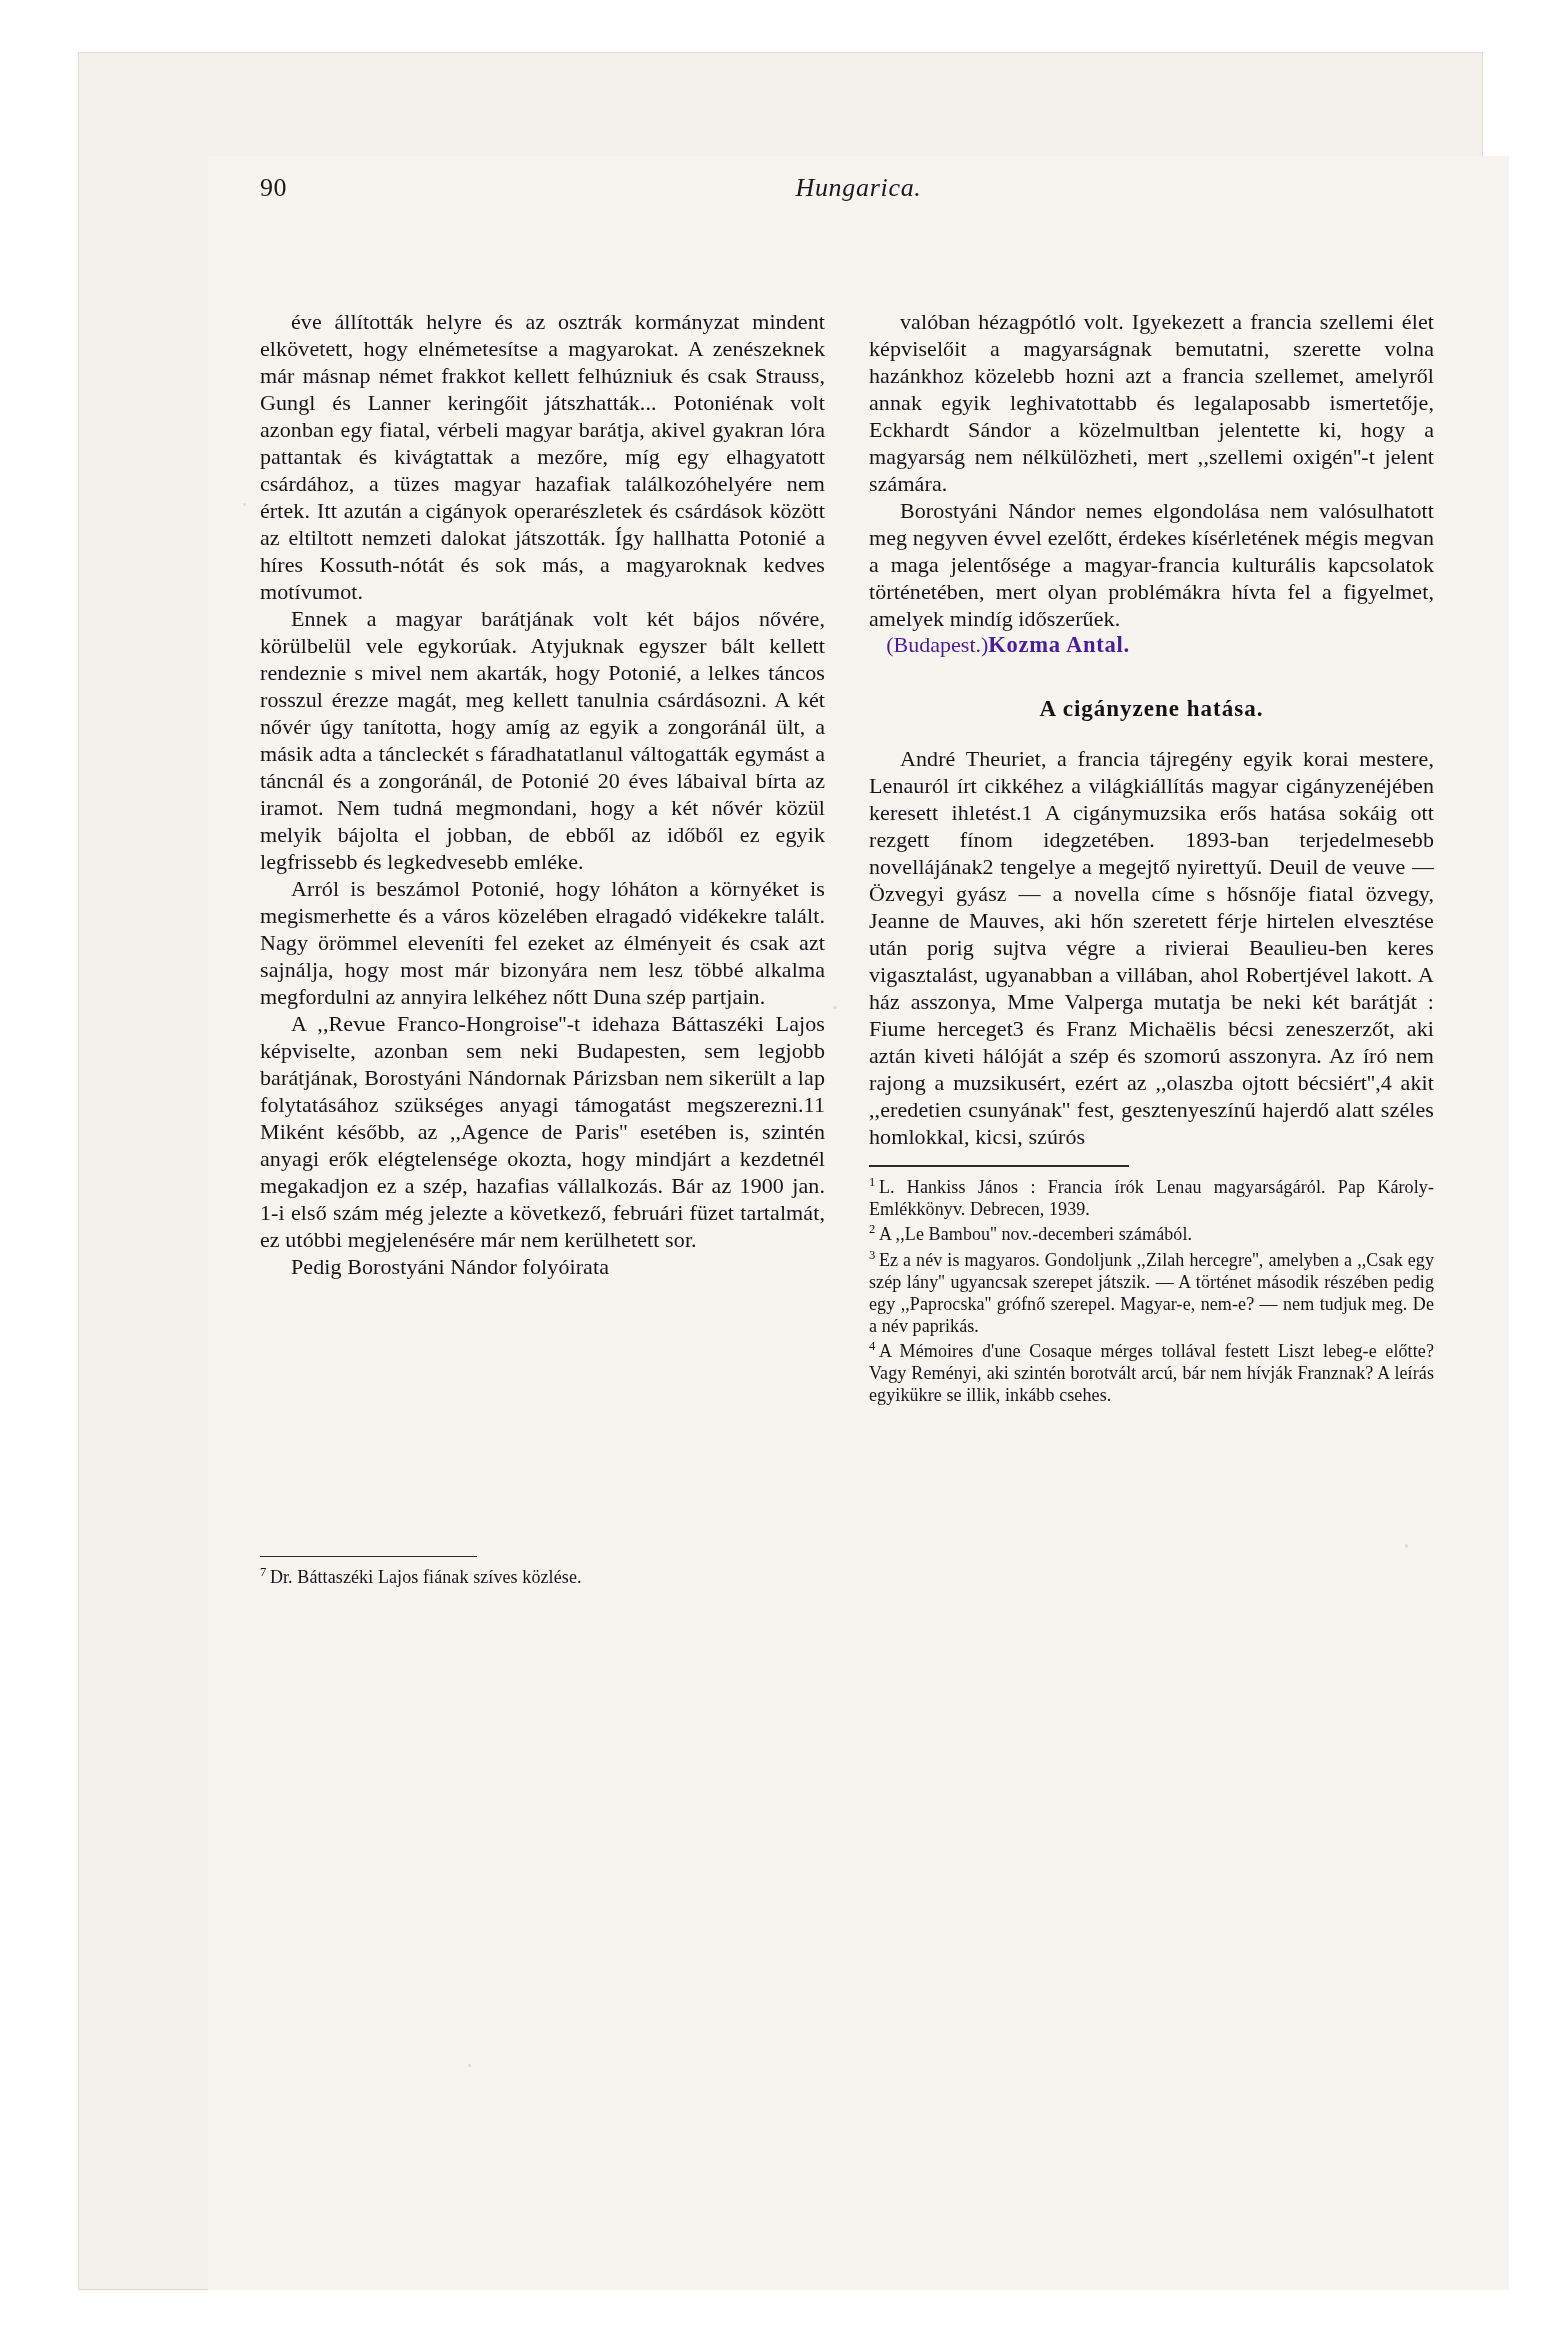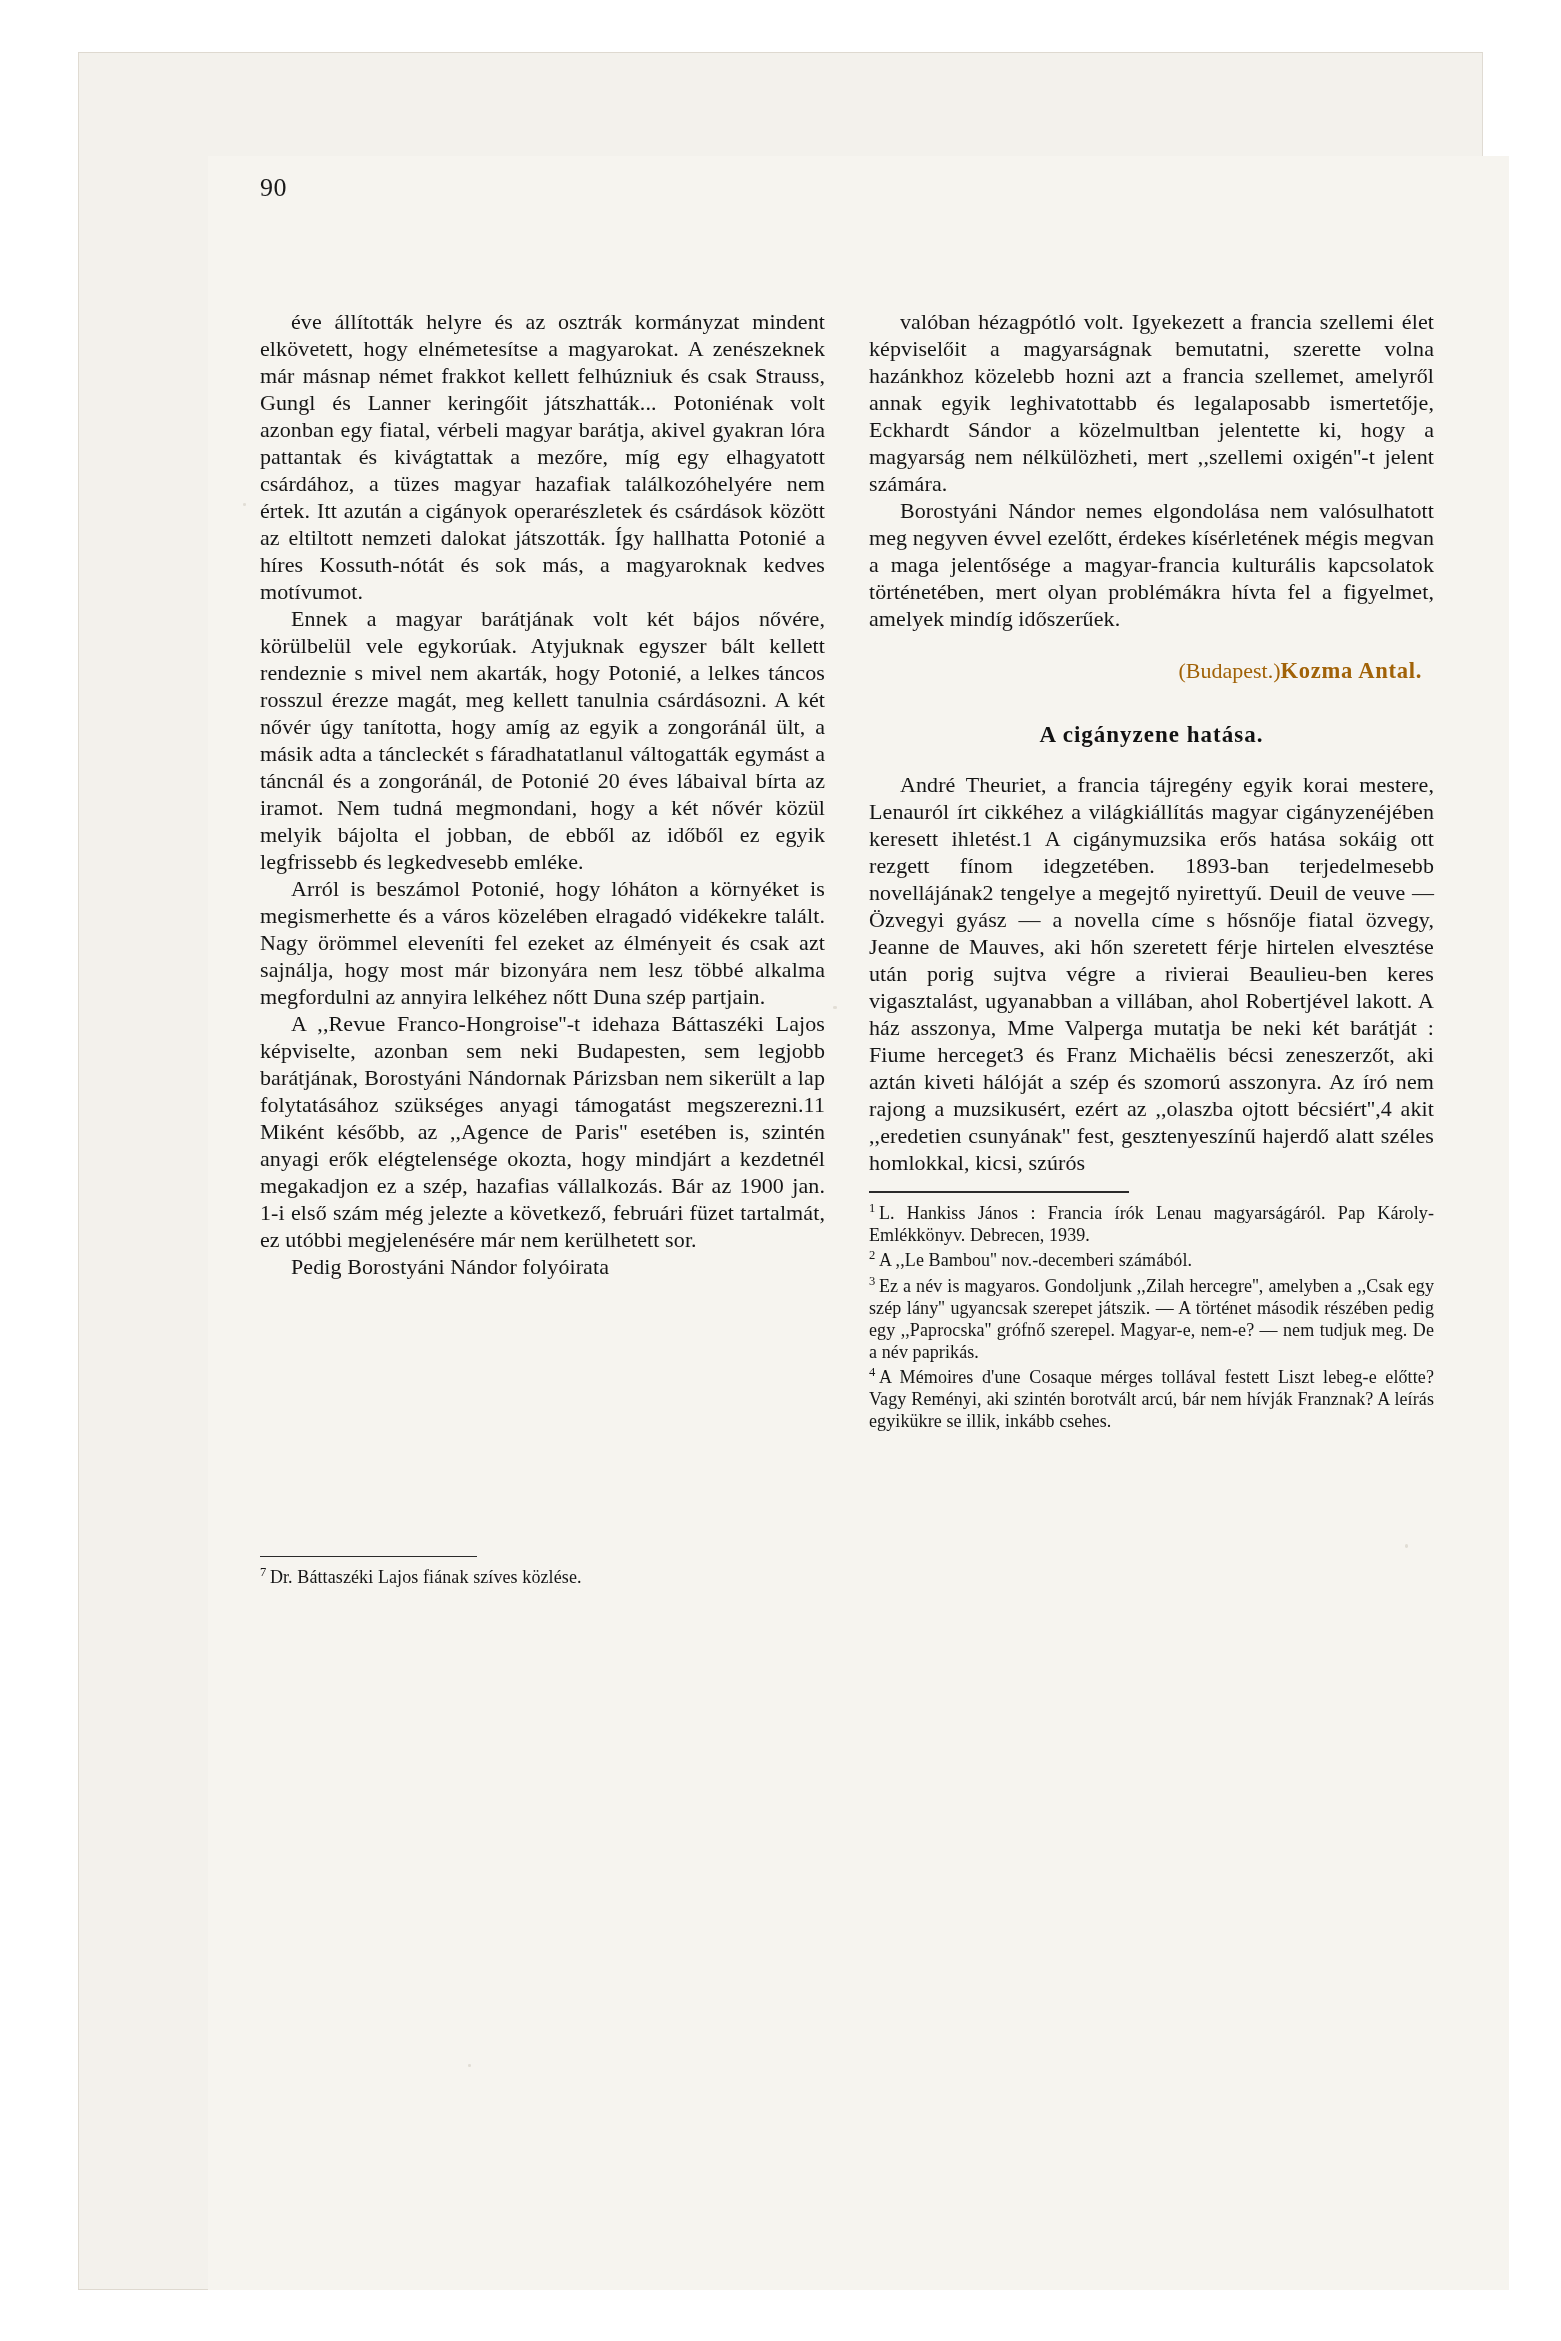--- a/index.html
+++ b/index.html
@@ -78,26 +78,25 @@
     margin: 0;
     font-size: 22px;
     line-height: 27px;
     color: #151515;
     text-align: justify;
     text-indent: 31px;
     hyphens: manual;
     letter-spacing: 0.1px;
   }
   .signature-line {
-    margin-top: 26px;
     display: flex;
-    justify-content: flex-end;
+    justify-content: flex-start;
     align-items: baseline;
     font-size: 22px;
-    color: #a16207;
+    color: #4c1d95;
   }
   .sig-place {
     padding-left: 17.3px;
   }
   .sig-author {
     font-weight: bold;
     letter-spacing: 0.7px;
     padding-right: 12px;
     font-size: 22.6px;
   }
@@ -142,20 +141,21 @@
 </style>
 </head>
 <body>
 
 <div class="page">
   <div class="paper">
     <div class="scan">
 
       <div class="header">
         <div class="folio">90</div>
+        <div class="running-title">Hungarica.</div>
       </div>
 
       <div class="columns">
 
         <div class="col">
           <p>éve állították helyre és az osztrák kormányzat mindent elkövetett, hogy elnémetesítse a magyarokat. A zenészeknek már másnap német frakkot kellett felhúzniuk és csak Strauss, Gungl és Lanner keringőit játszhatták... Potoniénak volt azonban egy fiatal, vérbeli magyar barátja, akivel gyakran lóra pattantak és kivágtattak a mezőre, míg egy elhagyatott csárdához, a tüzes magyar hazafiak találkozóhelyére nem értek. Itt azután a cigányok operarészletek és csárdások között az eltiltott nemzeti dalokat játszották. Így hallhatta Potonié a híres Kossuth-nótát és sok más, a magyaroknak kedves motívumot.</p>
           <p>Ennek a magyar barátjának volt két bájos nővére, körülbelül vele egykorúak. Atyjuknak egyszer bált kellett rendeznie s mivel nem akarták, hogy Potonié, a lelkes táncos rosszul érezze magát, meg kellett tanulnia csárdásozni. A két nővér úgy tanította, hogy amíg az egyik a zongoránál ült, a másik adta a táncleckét s fáradhatatlanul váltogatták egymást a táncnál és a zongoránál, de Potonié 20 éves lábaival bírta az iramot. Nem tudná megmondani, hogy a két nővér közül melyik bájolta el jobban, de ebből az időből ez egyik legfrissebb és legkedvesebb emléke.</p>
           <p>Arról is beszámol Potonié, hogy lóháton a környéket is megismerhette és a város közelében elragadó vidékekre talált. Nagy örömmel eleveníti fel ezeket az élményeit és csak azt sajnálja, hogy most már bizonyára nem lesz többé alkalma megfordulni az annyira lelkéhez nőtt Duna szép partjain.</p>
           <p>A ,,Revue Franco-Hongroise''-t idehaza Báttaszéki Lajos képviselte, azonban sem neki Budapesten, sem legjobb barátjának, Borostyáni Nándornak Párizsban nem sikerült a lap folytatásához szükséges anyagi támogatást megszerezni.11 Miként később, az ,,Agence de Paris'' esetében is, szintén anyagi erők elégtelensége okozta, hogy mindjárt a kezdetnél megakadjon ez a szép, hazafias vállalkozás. Bár az 1900 jan. 1-i első szám még jelezte a következő, februári füzet tartalmát, ez utóbbi megjelenésére már nem kerülhetett sor.</p>
           <p>Pedig Borostyáni Nándor folyóirata</p>

